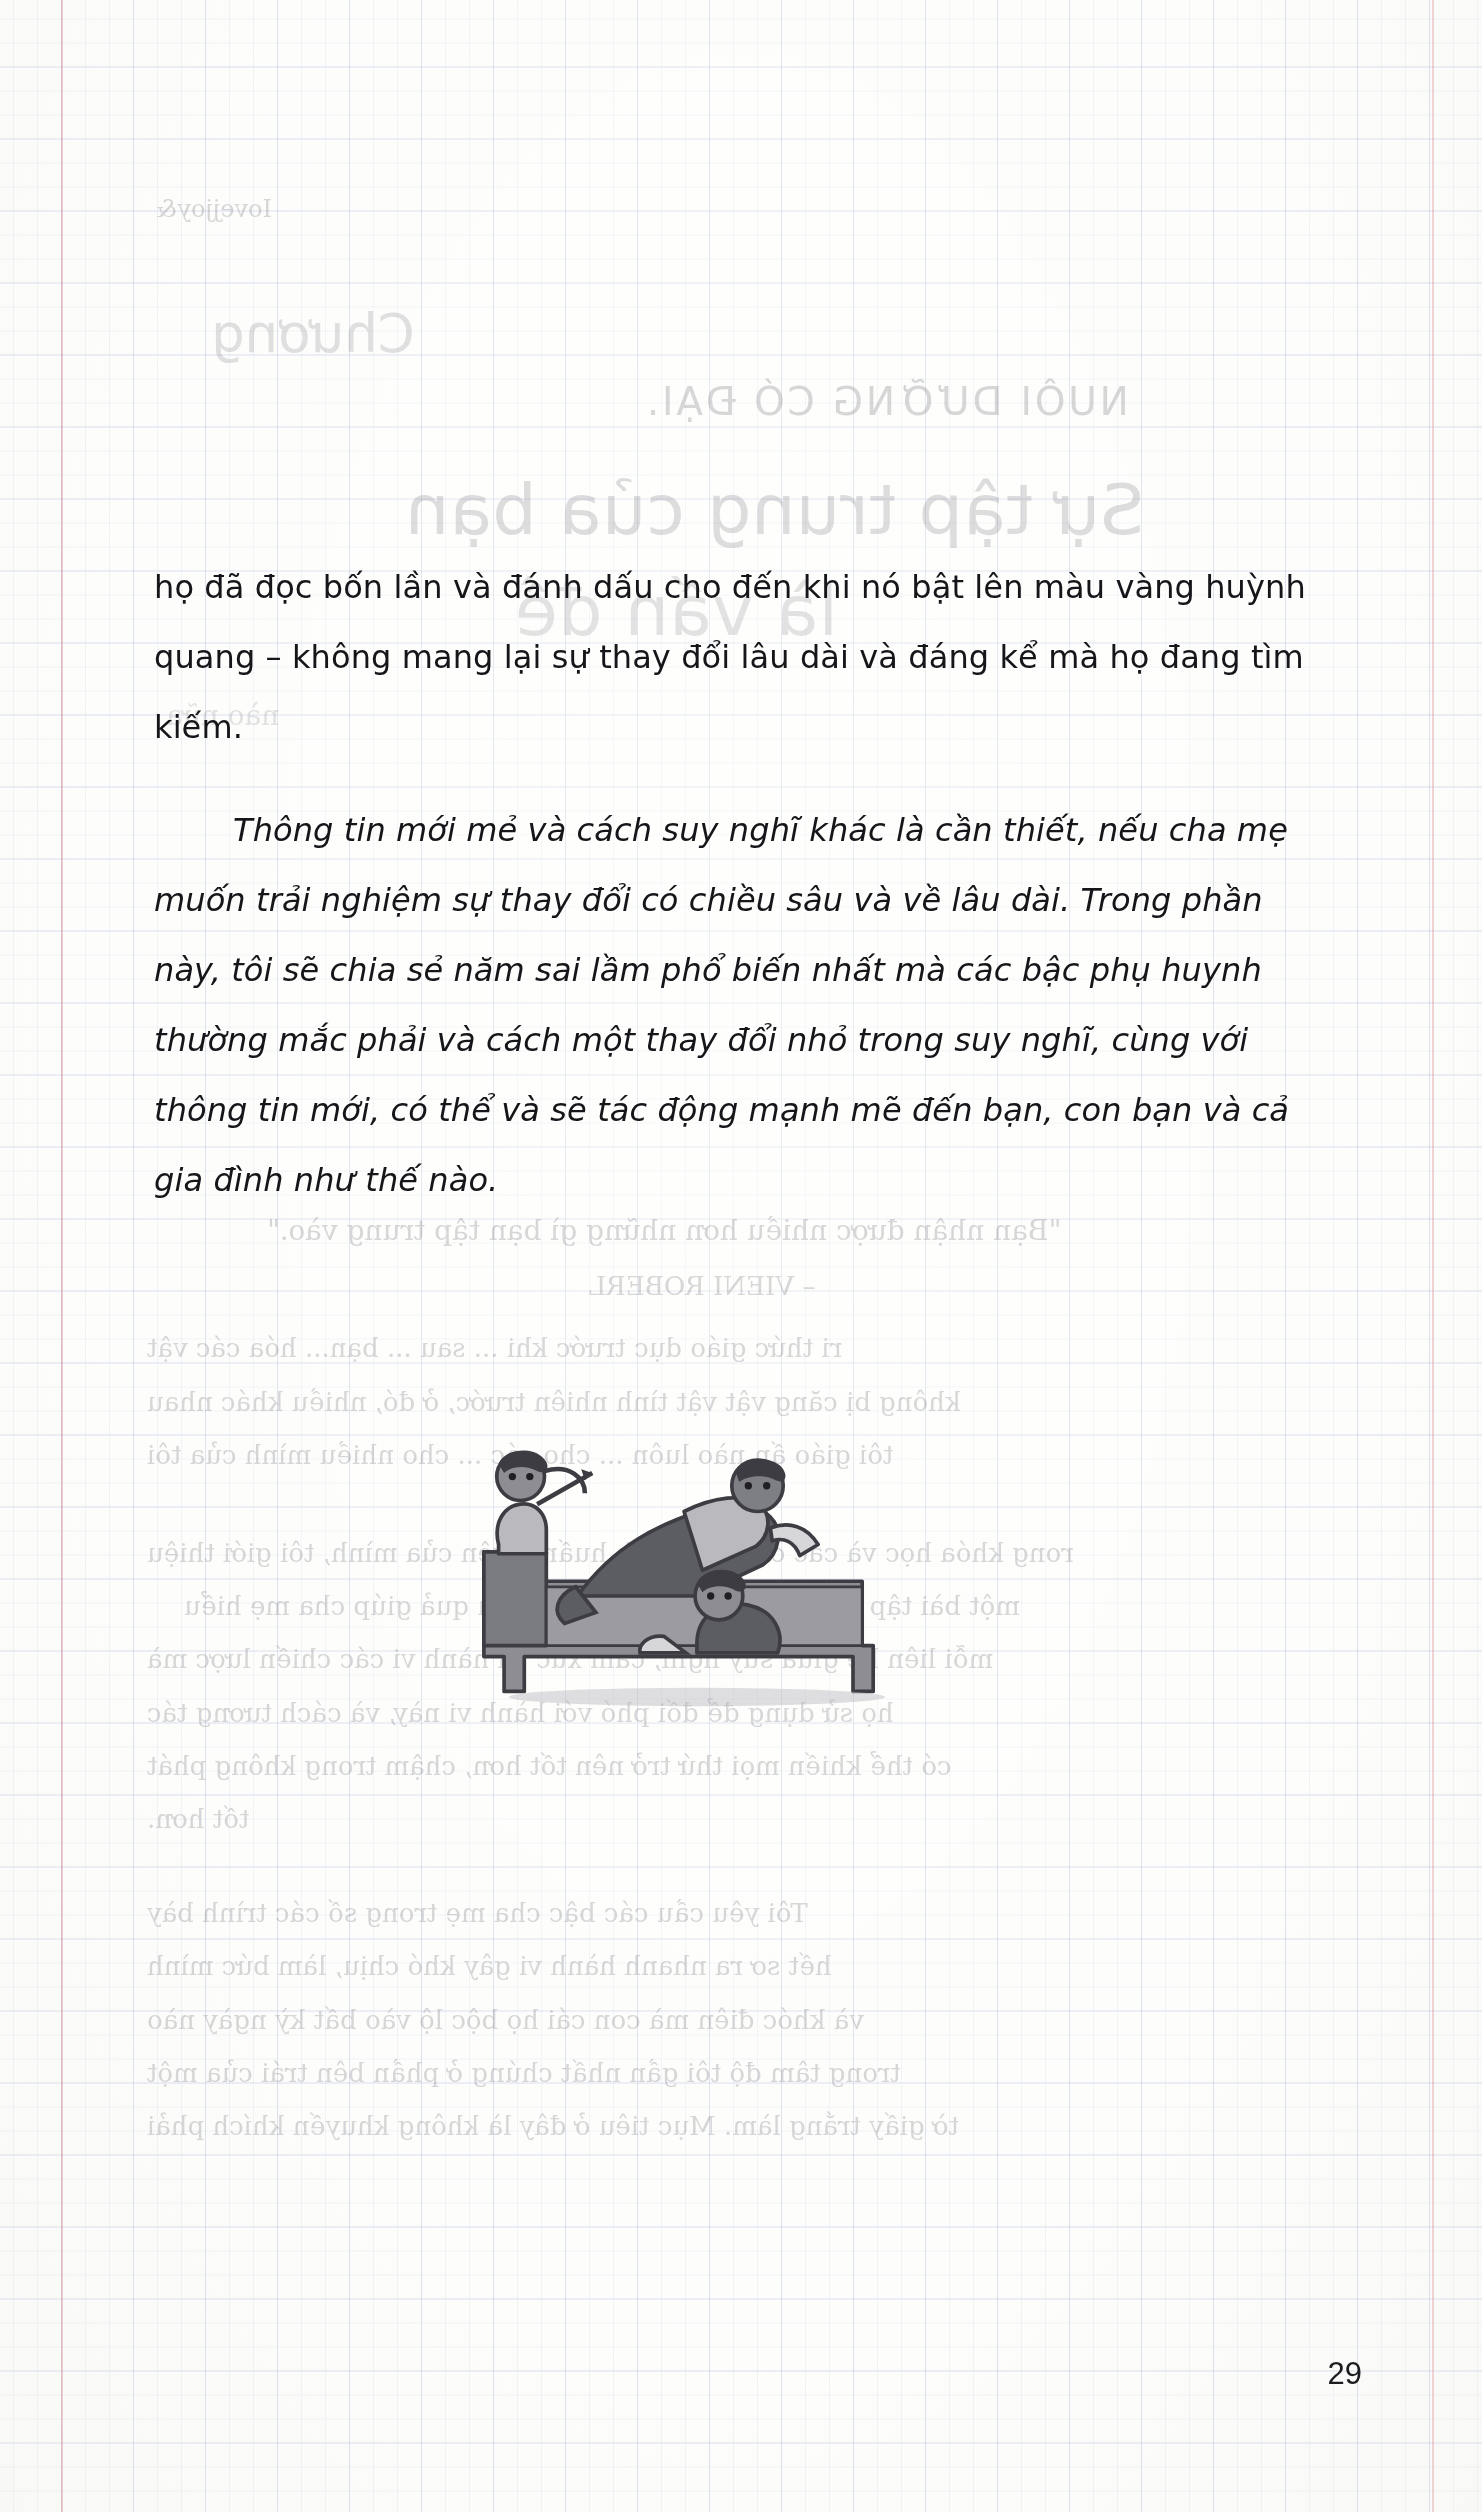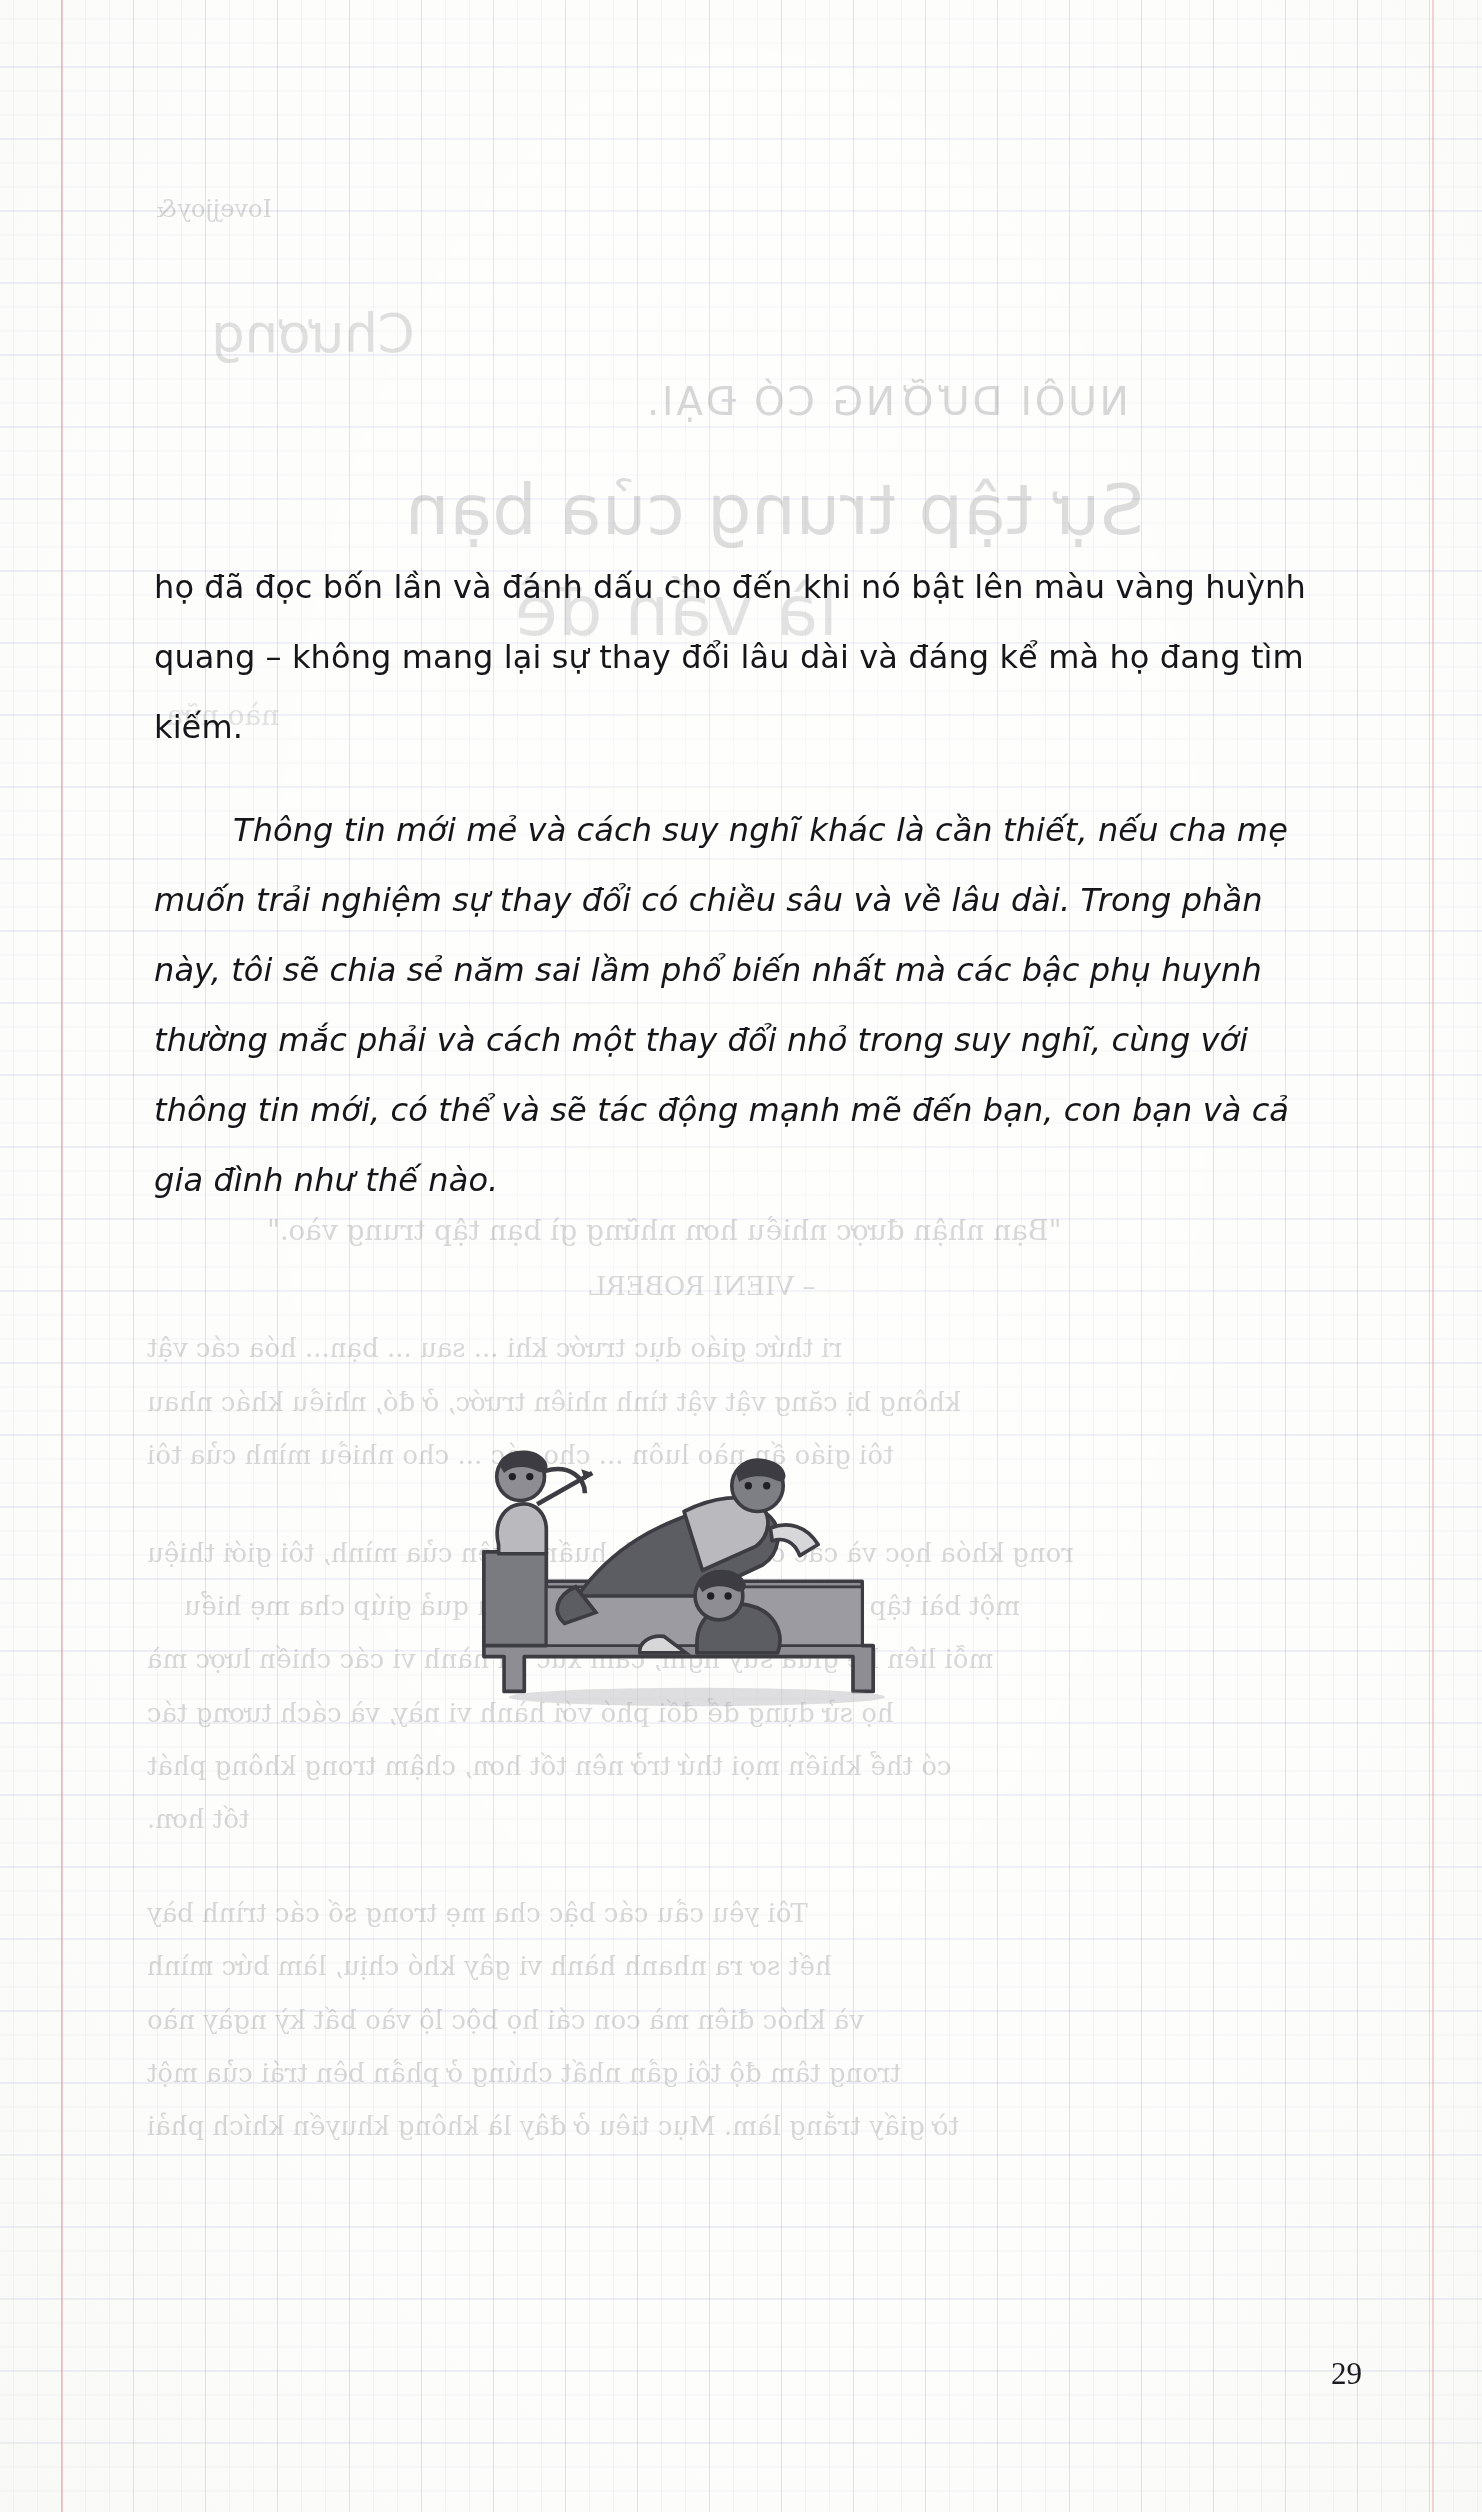--- a/index.html
+++ b/index.html
@@ -104,21 +104,21 @@
     width: 469px;
     height: 303px;
   }
 
   .page-number {
     position: absolute;
     right: 120px;
     bottom: 120px;
     font-size: 31px;
     color: #1b1b20;
-    font-family: Liberation Serif, serif;
+    font-family: Liberation Sans, sans-serif;
   }
 </style>
 </head>
 <body>
 
 <div class="page">
 
   <div class="grid-layer"></div>
   <div class="grid-layer-fine"></div>
   <div class="margin-line"></div>

